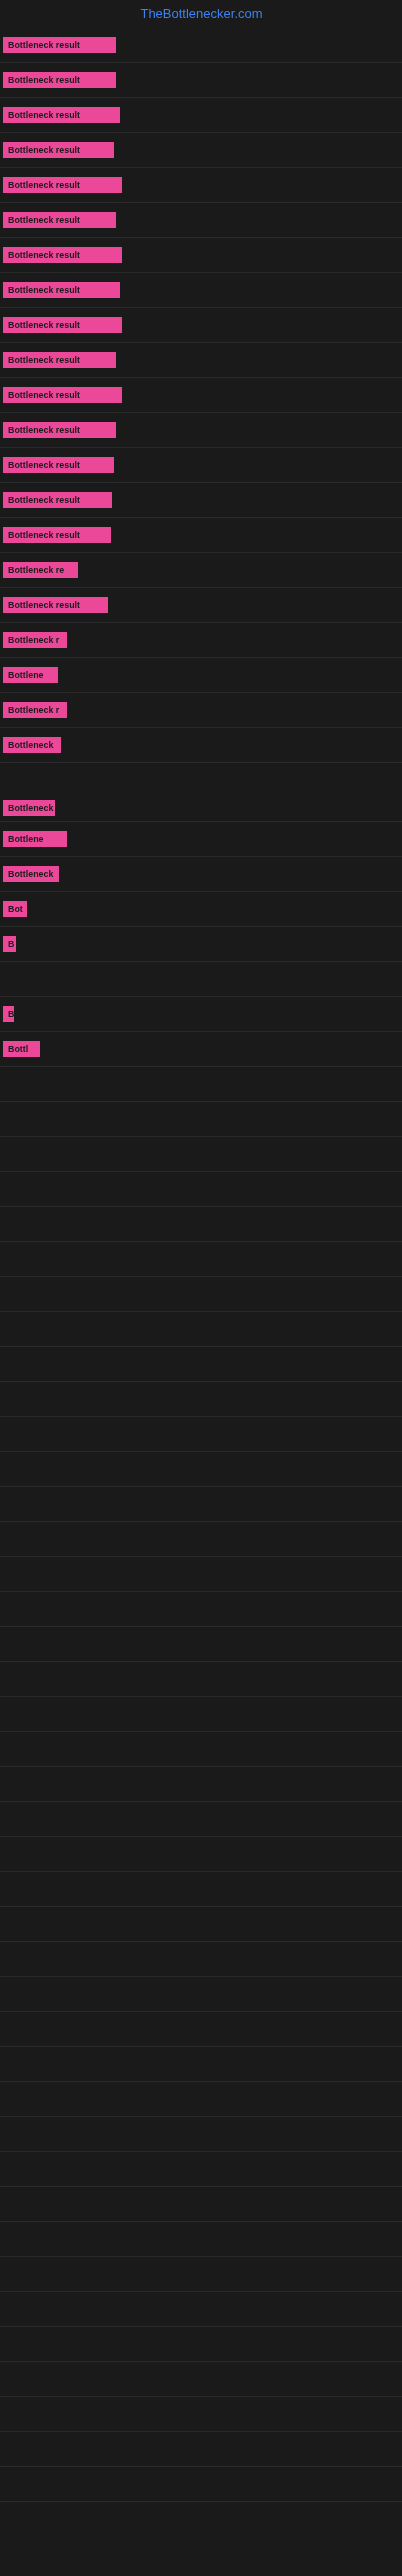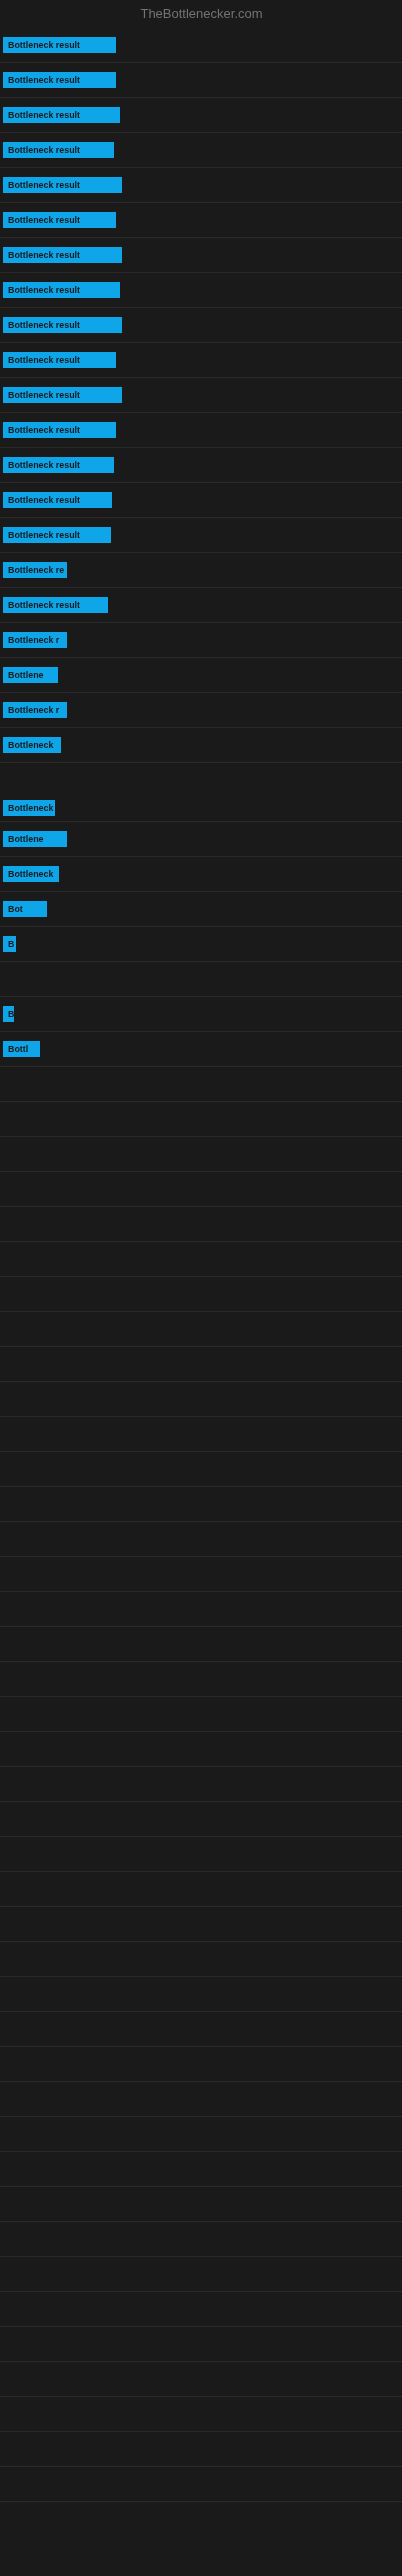--- a/index.html
+++ b/index.html
@@ -11,40 +11,40 @@
     body {
       background-color: #1a1a1a;
       font-family: Arial, sans-serif;
       width: 403px;
       min-height: 2576px;
       position: relative;
     }
 
     .site-title {
       text-align: center;
-      color: #737373;
+      color: #3b82f6;
       font-size: 13px;
       padding: 6.4px 0;
       background-color: #1a1a1a;
     }
 
     .bottleneck-container {
       position: relative;
       width: 403px;
     }
 
     .bottleneck-row {
       display: flex;
       align-items: center;
       padding: 4.8px 3.2px;
       min-height: 35px;
     }
 
     .bottleneck-badge {
-      background-color: #0ea5e9;
+      background-color: #ec4899;
       color: #1a1a1a;
       font-size: 8.9px;
       font-weight: bold;
       padding: 3.2px 4.8px;
       white-space: nowrap;
       overflow: hidden;
       display: inline-block;
       flex-shrink: 0;
     }
 
@@ -99,21 +99,21 @@
     <div class="bottleneck-row row-line">
       <span class="bottleneck-badge" style="width: 111px;">Bottleneck result</span>
     </div>
     <div class="bottleneck-row row-line">
       <span class="bottleneck-badge" style="width: 109px;">Bottleneck result</span>
     </div>
     <div class="bottleneck-row row-line">
       <span class="bottleneck-badge" style="width: 108px;">Bottleneck result</span>
     </div>
     <div class="bottleneck-row row-line">
-      <span class="bottleneck-badge" style="width: 64px;">Bottleneck re</span>
+      <span class="bottleneck-badge" style="width: 75px;">Bottleneck re</span>
     </div>
     <div class="bottleneck-row row-line">
       <span class="bottleneck-badge" style="width: 105px;">Bottleneck result</span>
     </div>
     <div class="bottleneck-row row-line">
       <span class="bottleneck-badge" style="width: 64px;">Bottleneck r</span>
     </div>
     <div class="bottleneck-row row-line">
       <span class="bottleneck-badge" style="width: 55px;">Bottlene</span>
     </div>
@@ -126,21 +126,21 @@
     <div class="bottleneck-row row-line">
       <span class="bottleneck-badge" style="width: 52px; margin-top: 32px;">Bottleneck res</span>
     </div>
     <div class="bottleneck-row row-line">
       <span class="bottleneck-badge" style="width: 64px;">Bottlene</span>
     </div>
     <div class="bottleneck-row row-line">
       <span class="bottleneck-badge" style="width: 56px;">Bottleneck</span>
     </div>
     <div class="bottleneck-row row-line">
-      <span class="bottleneck-badge" style="width: 44px;">Bot</span>
+      <span class="bottleneck-badge" style="width: 24px;">Bot</span>
     </div>
     <div class="bottleneck-row row-line">
       <span class="bottleneck-badge" style="width: 13px;">B</span>
     </div>
     <div class="bottleneck-row row-line"></div>
     <div class="bottleneck-row row-line">
       <span class="bottleneck-badge" style="width: 11.3px;">B</span>
     </div>
     <div class="bottleneck-row row-line">
       <span class="bottleneck-badge" style="width: 37px;">Bottl</span>

